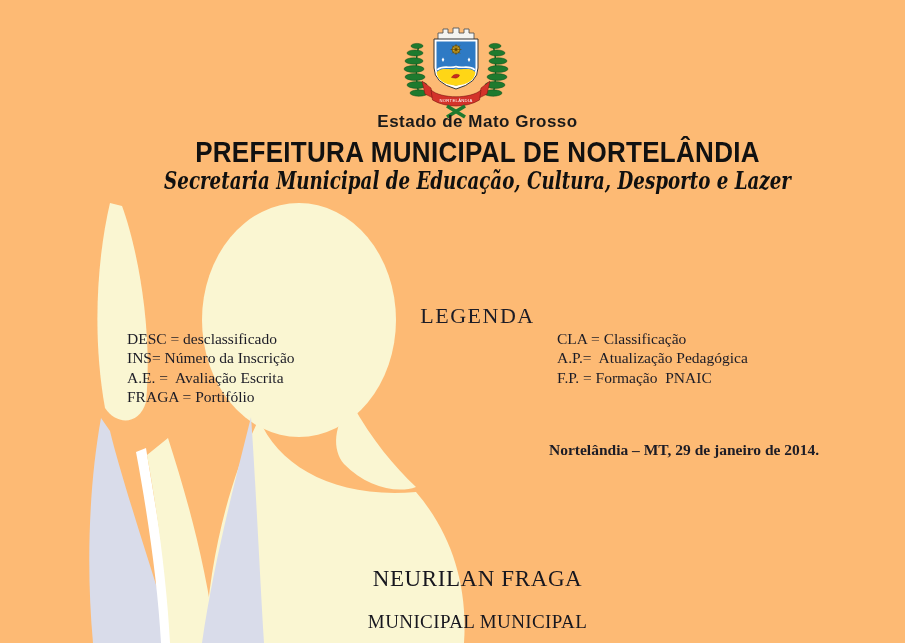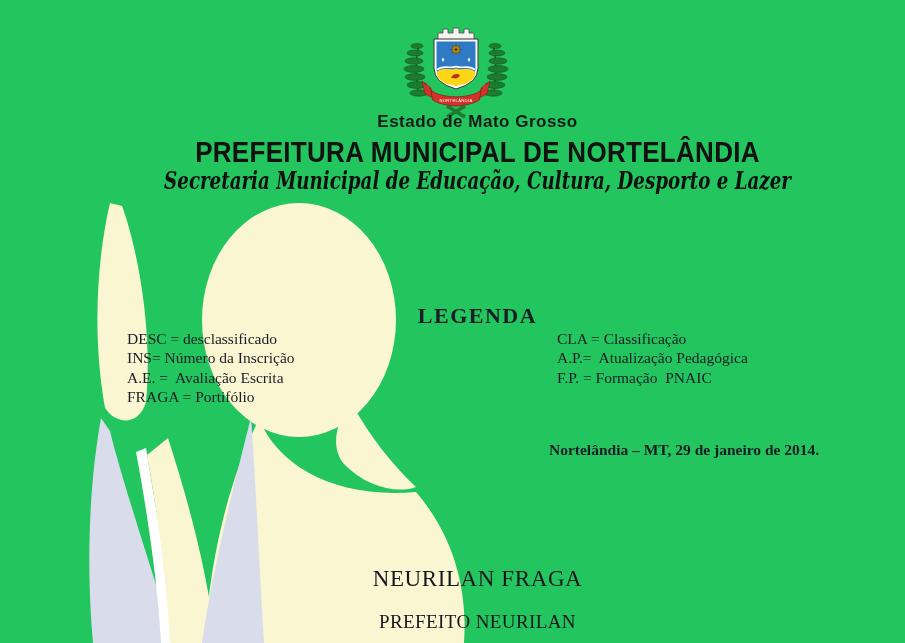--- a/index.html
+++ b/index.html
@@ -1,17 +1,17 @@
 <!DOCTYPE html>
 <html><head>
 <meta charset="utf-8">
 <style>
   html,body{margin:0;padding:0;background:#ffffff;}
   .page{
-    position:relative;width:905px;height:643px;background:#22c55e;overflow:hidden;
+    position:relative;width:905px;height:643px;background:#fdba74;overflow:hidden;
     font-family:"Liberation Serif",serif;color:#1f1f22;
   }
   .wm{position:absolute;left:0;top:0;z-index:0;}
 
   
   .centered{position:absolute;left:50px;right:0;text-align:center;z-index:2;}
 
   .crest{position:absolute;left:391px;top:24px;z-index:2;}
 
   .state-line{
@@ -26,21 +26,21 @@
     white-space:nowrap;
   }
   .subtitle{
     top:166px;
     font-family:"DejaVu Serif",serif;font-style:italic;font-weight:bold;font-size:24px;
     color:#101010;transform:scaleX(.76);transform-origin:center top;white-space:nowrap;
   }
 
   .legend-heading{
     top:303px;
-    font-weight:bold;font-size:22px;letter-spacing:1.5px;color:#1c1c26;
+    font-weight:normal;font-size:22px;letter-spacing:1.5px;color:#1c1c26;
   }
   .legend-col{
     position:absolute;top:329px;z-index:2;
     font-weight:normal;font-size:15.5px;line-height:19.3px;color:#1c1c26;
   }
   .legend-col .legend-item{white-space:pre;}
   .legend-left{left:127px;}
   .legend-right{left:557px;}
 
   .dateline{
@@ -140,15 +140,15 @@
 
   <div class="legend-col legend-right">
     <div class="legend-item">CLA = Classificação</div>
     <div class="legend-item">A.P.=  Atualização Pedagógica</div>
     <div class="legend-item">F.P. = Formação  PNAIC</div>
   </div>
 
   <div class="dateline">Nortelândia – MT, 29 de janeiro de 2014.</div>
 
   <div class="centered sig-name">NEURILAN FRAGA</div>
-  <div class="centered sig-role">PREFEITO NEURILAN</div>
+  <div class="centered sig-role">MUNICIPAL MUNICIPAL</div>
 
 </div>
 
 </body></html>

